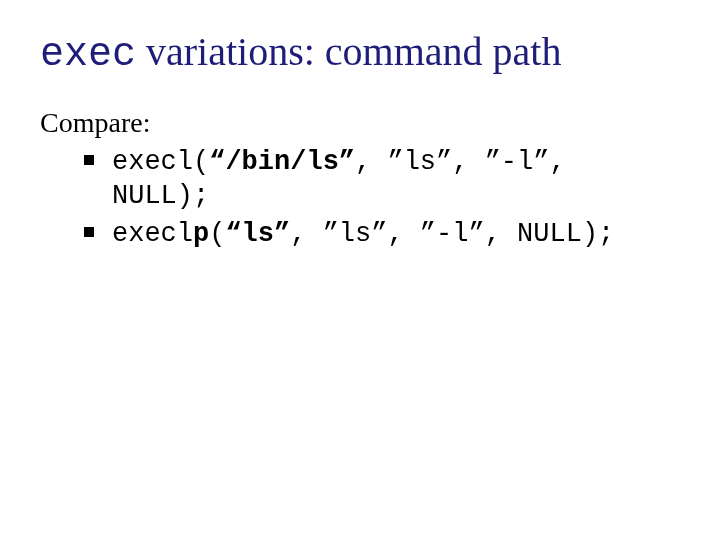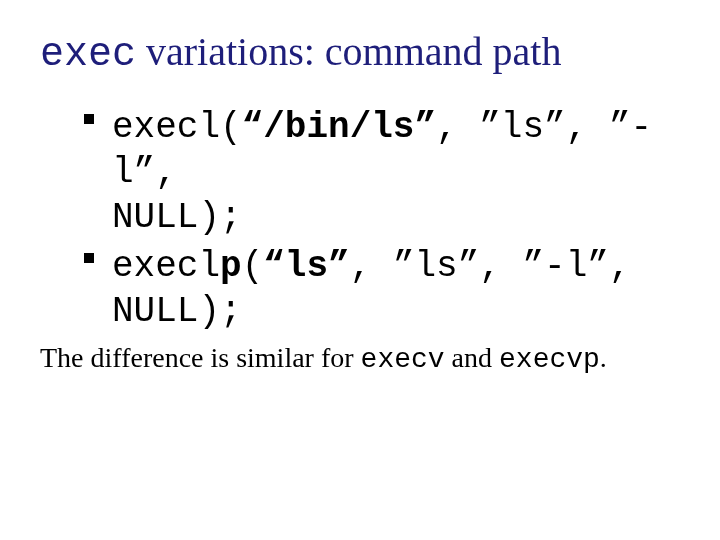--- a/index.html
+++ b/index.html
@@ -44,21 +44,21 @@
   }
   .bullets {
     margin: 6px 0 6px 0;
     padding-left: 44px;
   }
   .bullet {
     position: relative;
     padding-left: 28px;
     margin-bottom: 4px;
     font-family: "Courier New", Courier, monospace;
-    font-size: 36px;
+    font-size: 27px;
     line-height: 1.25;
   }
   .bullet .sq {
     position: absolute;
     left: 0;
     top: 9px;
     width: 10px;
     height: 10px;
     background: #000000;
   }
@@ -73,33 +73,31 @@
 
 <div class="slide">
 
   <h1 class="title">
     <span class="mono">exec</span><span> variations: command path</span>
   </h1>
 
   <div class="body">
 
 
+    <p class="para">
+      <span>Compare:</span>
+    </p>
 
     <div class="bullets">
       <div class="bullet">
         <span class="sq"></span>
         <span>execl(</span><span class="bold">“/bin/ls”</span><span>, ”ls”, ”-l”,</span>
         <span class="cont">NULL);</span>
       </div>
       <div class="bullet">
         <span class="sq"></span>
         <span>execl</span><span class="bold">p</span><span>(</span><span class="bold">“ls”</span><span>, ”ls”, ”-l”, NULL);</span>
       </div>
     </div>
 
-    <p class="para">
-      <span class="indent-wrap">
-        <span>The difference is similar for </span><span class="mono">execv</span><span> and </span><span class="mono">execvp</span><span>.</span>
-      </span>
-    </p>
 
   </div>
 </div>
 
 </body></html>

